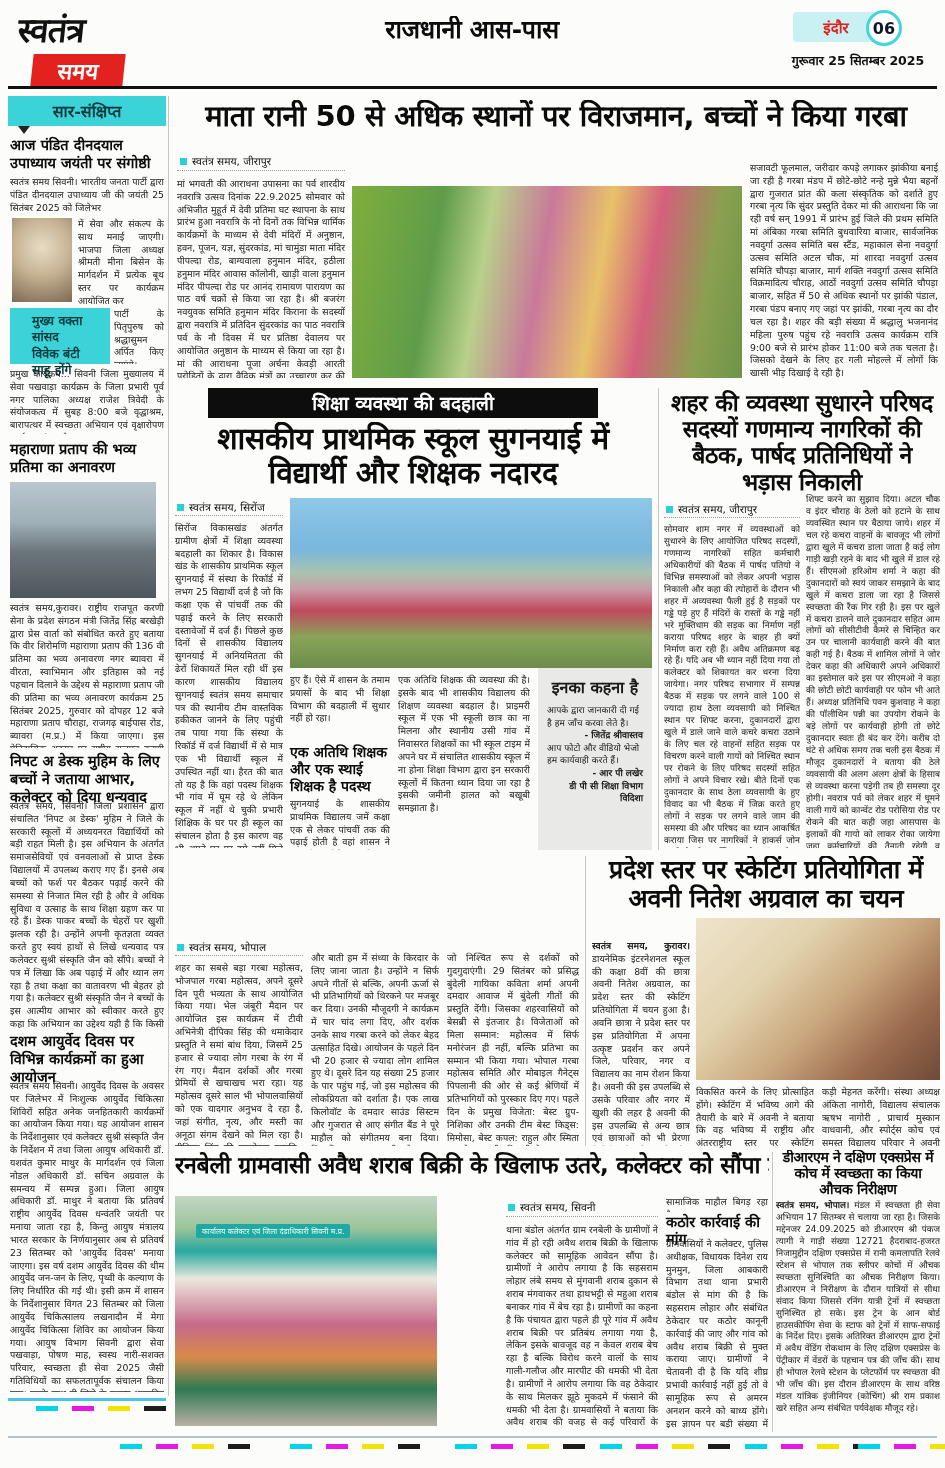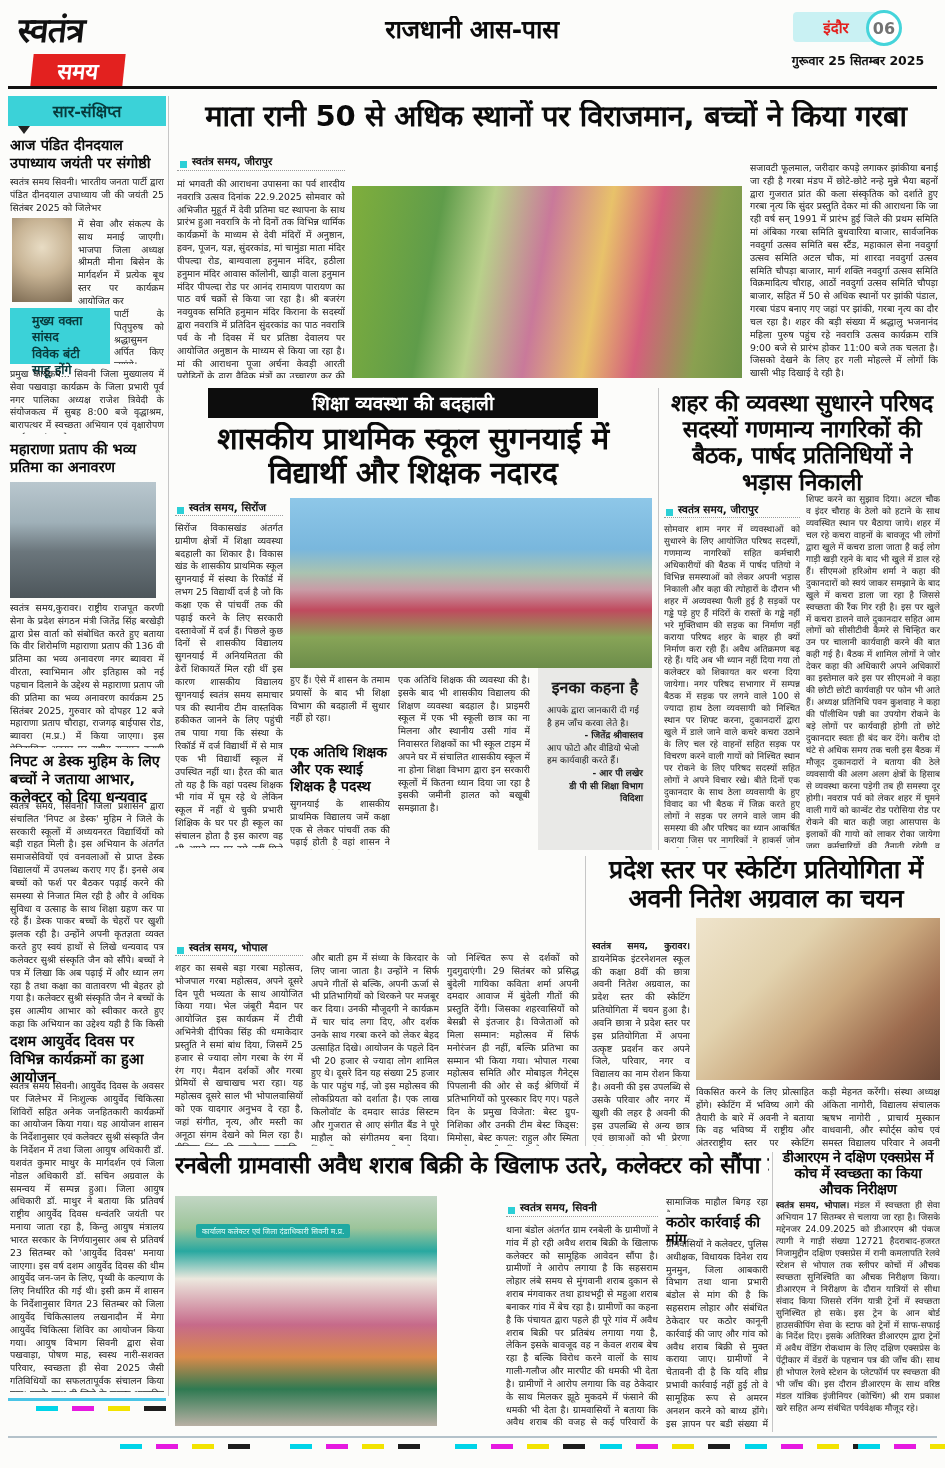--- a/index.html
+++ b/index.html
@@ -7,21 +7,21 @@
   .page {
     position:relative; width:945px; height:1468px; margin:0 auto;
     background:#fcfcfa; overflow:hidden;
     font-family:"DejaVu Sans", sans-serif; color:#1a1a1a;
   }
   .abs { position:absolute; }
   .bt { font-size:9.3px; line-height:1.38; text-align:justify; color:#222; overflow:hidden; }
   .bt-sm { font-size:8.8px; line-height:1.36; text-align:justify; color:#222; overflow:hidden; }
   .hl { font-weight:800; color:#0b0b0b; line-height:1.14; letter-spacing:-0.3px; overflow:hidden; }
   .ctr { text-align:center; }
-  .byl { display:flex; align-items:flex-end; gap:5px; font-weight:700; font-size:10.5px; color:#111; }
+  .byl { display:flex; align-items:center; gap:5px; font-weight:400; font-size:10.5px; color:#111; }
   .byl .sq { width:7px; height:7px; background:#2bcfd6; display:inline-block; flex:0 0 auto; }
   .dotr { border-bottom:1px dotted #9a9a9a; }
   .photo { background:#cfcac0; overflow:hidden; }
   .kicker { background:#0d0d0d; color:#fff; font-weight:800; display:flex; align-items:center; justify-content:center; }
   .subhead { font-weight:800; font-size:13.5px; line-height:1.2; color:#0d0d0d; }
   .vline { width:1px; background:#c6c6c6; }
   .hline { background:#111; }
   .mg { display:flex; gap:14px; }
   .mg span { width:22px; height:5px; display:inline-block; }
   .m-c { background:#00d4e8; } .m-m { background:#e619e0; } .m-y { background:#f2e300; } .m-k { background:#1d1d1d; }
@@ -42,21 +42,21 @@
     <div style="font-size:34px;font-weight:800;color:#111;transform:skewX(-6deg);letter-spacing:-1px;">स्वतंत्र</div>
     <div style="background:#e3211f;color:#fff;font-weight:800;font-size:22px;text-align:center;width:92px;margin:2px 0 0 14px;padding:1px 0;transform:skewX(-6deg);">समय</div>
   </div>
   <div class="abs hl ctr" style="left:272px;top:16px;width:400px;font-size:25px;">राजधानी आस-पास</div>
 
 
   <div class="abs" style="left:793px;top:12px;width:86px;height:30px;background:#c9f1f3;border-radius:4px;display:flex;align-items:center;justify-content:center;">
     <span style="color:#e3211f;font-weight:800;font-size:15px;">इंदौर</span>
   </div>
   <div class="abs" style="left:866px;top:10px;width:36px;height:36px;background:#fff;border:3px solid #45d4da;border-radius:50%;display:flex;align-items:center;justify-content:center;">
-    <span style="font-weight:800;font-size:16px;color:#737373;">06</span>
+    <span style="font-weight:800;font-size:16px;color:#0f172a;">06</span>
   </div>
   <div class="abs" style="left:778px;top:52px;width:160px;font-size:12.5px;font-weight:800;text-align:center;color:#111;">गुरूवार 25 सितम्बर 2025</div>
 
   <div class="abs hline" style="left:8px;top:86px;width:929px;height:3px;"></div>
 
   <div class="abs" style="left:8px;top:96px;width:158px;height:30px;background:#3bd2d8;display:flex;align-items:center;justify-content:center;">
     <span style="font-weight:800;font-size:16px;color:#073a3c;">सार-संक्षिप्त</span>
   </div>
   <div class="abs" style="left:18px;top:126px;width:0;height:0;border-left:6px solid transparent;border-right:6px solid transparent;border-top:8px solid #222;"></div>
 

